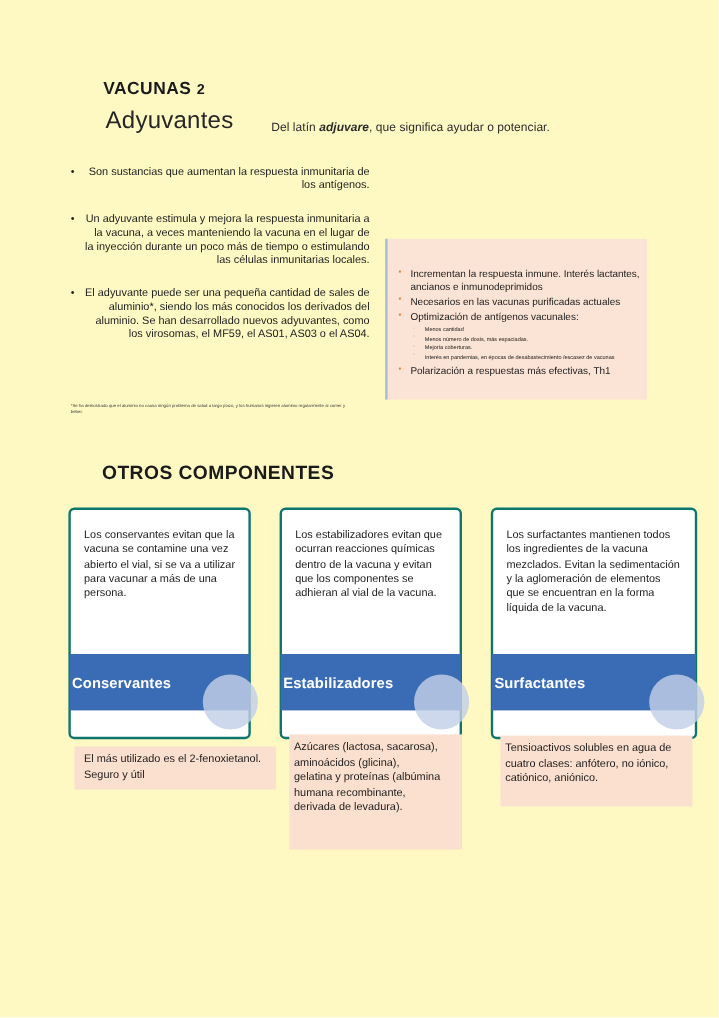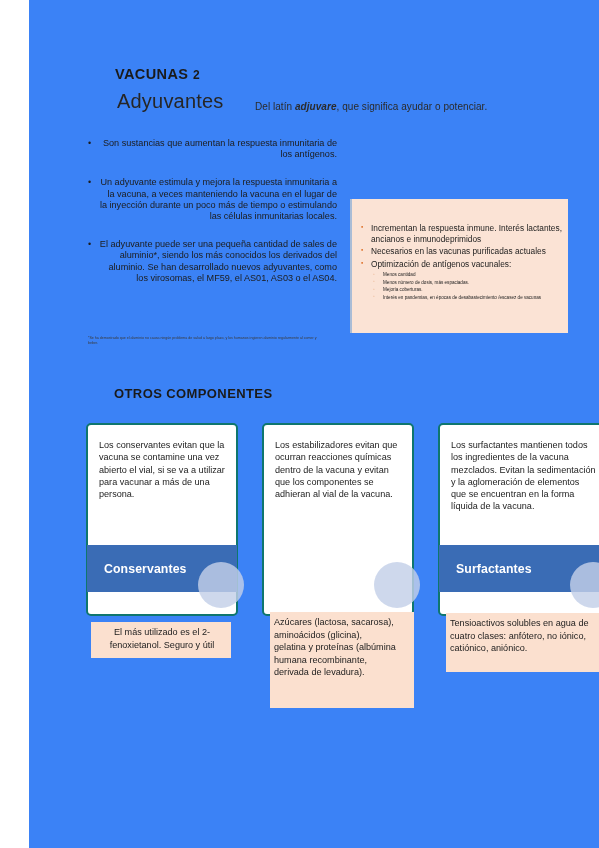--- a/index.html
+++ b/index.html
@@ -12,22 +12,21 @@
     height: 848px;
     position: relative;
     font-family: "Liberation Sans", sans-serif;
     color: #171717;
     overflow: hidden;
   }
 
   .page {
     position: absolute;
     inset: 0;
-    background: #3b82f6;
-    margin-left: 29px;
+    background: #fef9c3;
   }
 
   
   .hdr-vacunas {
     position: absolute;
     left: 86px;
     top: 66px;
     font-size: 14.5px;
     font-weight: bold;
     letter-spacing: 0.4px;
@@ -135,21 +134,21 @@
     font-size: 5px;
     color: #e2a273;
   }
   .ob-item.last { margin-top: 3px; }
 
   
   .section-title {
     position: absolute;
     left: 85px;
     top: 386px;
-    font-size: 13px;
+    font-size: 16px;
     font-weight: bold;
     letter-spacing: 0.4px;
     color: #1a1a1a;
   }
 
   
   .card {
     position: absolute;
     top: 423px;
     width: 152px;
@@ -176,21 +175,21 @@
   }
   .card-band {
     position: absolute;
     left: -1px;
     right: -1px;
     bottom: 22px;
     height: 47px;
     background: #3a6cb5;
     display: flex;
     align-items: center;
-    padding-left: 17px;
+    padding-left: 2px;
     box-sizing: border-box;
     z-index: 2;
     text-align: center;
   }
   .card-band-label {
     color: #ffffff;
     font-size: 12.3px;
     font-weight: bold;
     letter-spacing: 0.1px;
   }
@@ -209,23 +208,22 @@
   
   .note {
     position: absolute;
     background: #fbe0cf;
     box-sizing: border-box;
     font-size: 9.1px;
     line-height: 12.6px;
     color: #1c1c1c;
   }
   .note.n1 {
-    left: 62px; top: 622px; width: 140px; height: 36px;
+    left: 62px; top: 622px; width: 168px; height: 36px;
     padding: 4px 6px 0 8px;
-    text-align: center;
   }
   .note.n2 {
     left: 241px; top: 612px; width: 144px; height: 96px;
     padding: 4px 18px 0 4px;
   }
   .note.n3 {
     left: 417px; top: 613px; width: 160px; height: 59px;
     padding: 4px 6px 0 4px;
   }
 </style>
@@ -252,34 +250,38 @@
   <div class="footnote">*Se ha demostrado que el aluminio no causa ningún problema de salud a largo plazo, y los humanos ingieren aluminio regularmente al comer y beber.</div>
 
   <div class="orange-box">
     <div class="ob-item">Incrementan la respuesta inmune. Interés lactantes, ancianos e inmunodeprimidos</div>
     <div class="ob-item">Necesarios en las vacunas purificadas actuales</div>
     <div class="ob-item">Optimización de antígenos vacunales:</div>
     <div class="ob-sub">Menos cantidad</div>
     <div class="ob-sub">Menos número de dosis, más espaciadas.</div>
     <div class="ob-sub">Mejoría coberturas.</div>
     <div class="ob-sub">Interés en pandemias, en épocas de desabastecimiento /escasez de vacunas</div>
+    <div class="ob-item last">Polarización a respuestas más efectivas, Th1</div>
   </div>
 
   <div class="section-title">OTROS COMPONENTES</div>
 
   <div class="card c1">
     <div class="card-body">Los conservantes evitan que la vacuna se contamine una vez abierto el vial, si se va a utilizar para vacunar a más de una persona.</div>
     <div class="card-band">
       <span class="card-band-label">Conservantes</span>
     </div>
     <div class="card-circle"></div>
   </div>
 
   <div class="card c2">
     <div class="card-body">Los estabilizadores evitan que ocurran reacciones químicas dentro de la vacuna y evitan que los componentes se adhieran al vial de la vacuna.</div>
+    <div class="card-band">
+      <span class="card-band-label">Estabilizadores</span>
+    </div>
     <div class="card-circle"></div>
   </div>
 
   <div class="card c3">
     <div class="card-body">Los surfactantes mantienen todos los ingredientes de la vacuna mezclados. Evitan la sedimentación y la aglomeración de elementos que se encuentran en la forma líquida de la vacuna.</div>
     <div class="card-band">
       <span class="card-band-label">Surfactantes</span>
     </div>
     <div class="card-circle"></div>
   </div>

